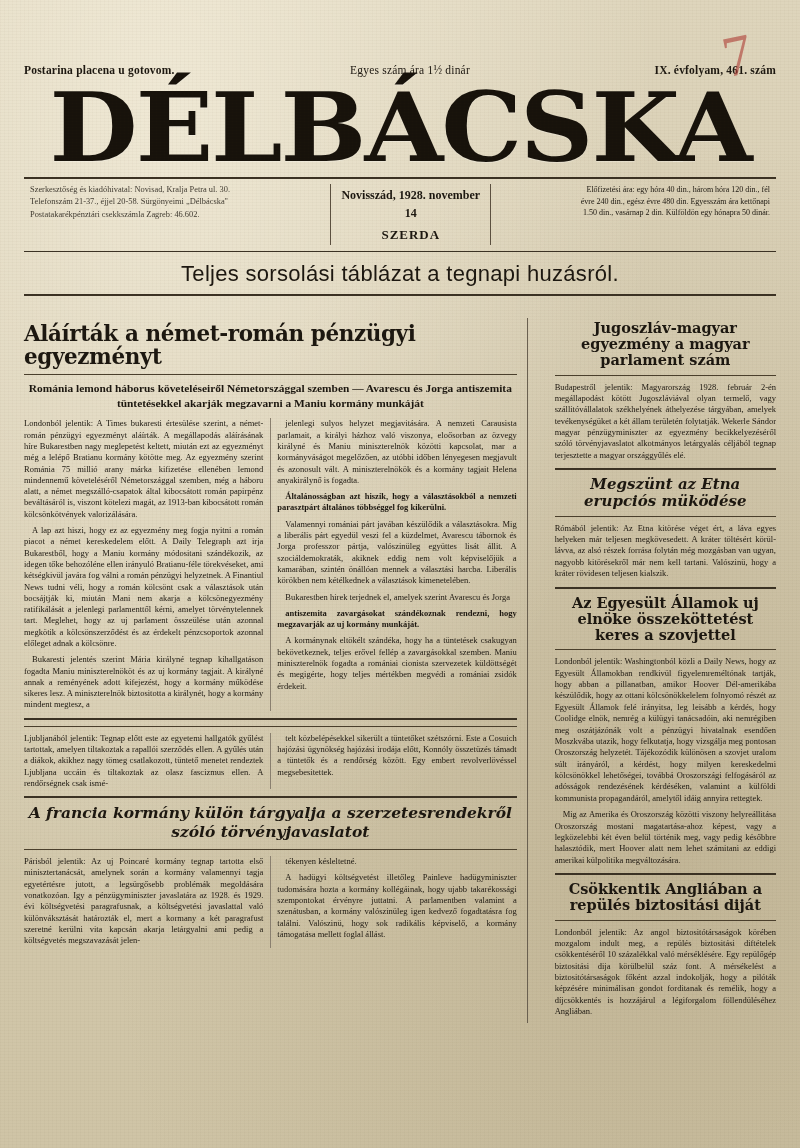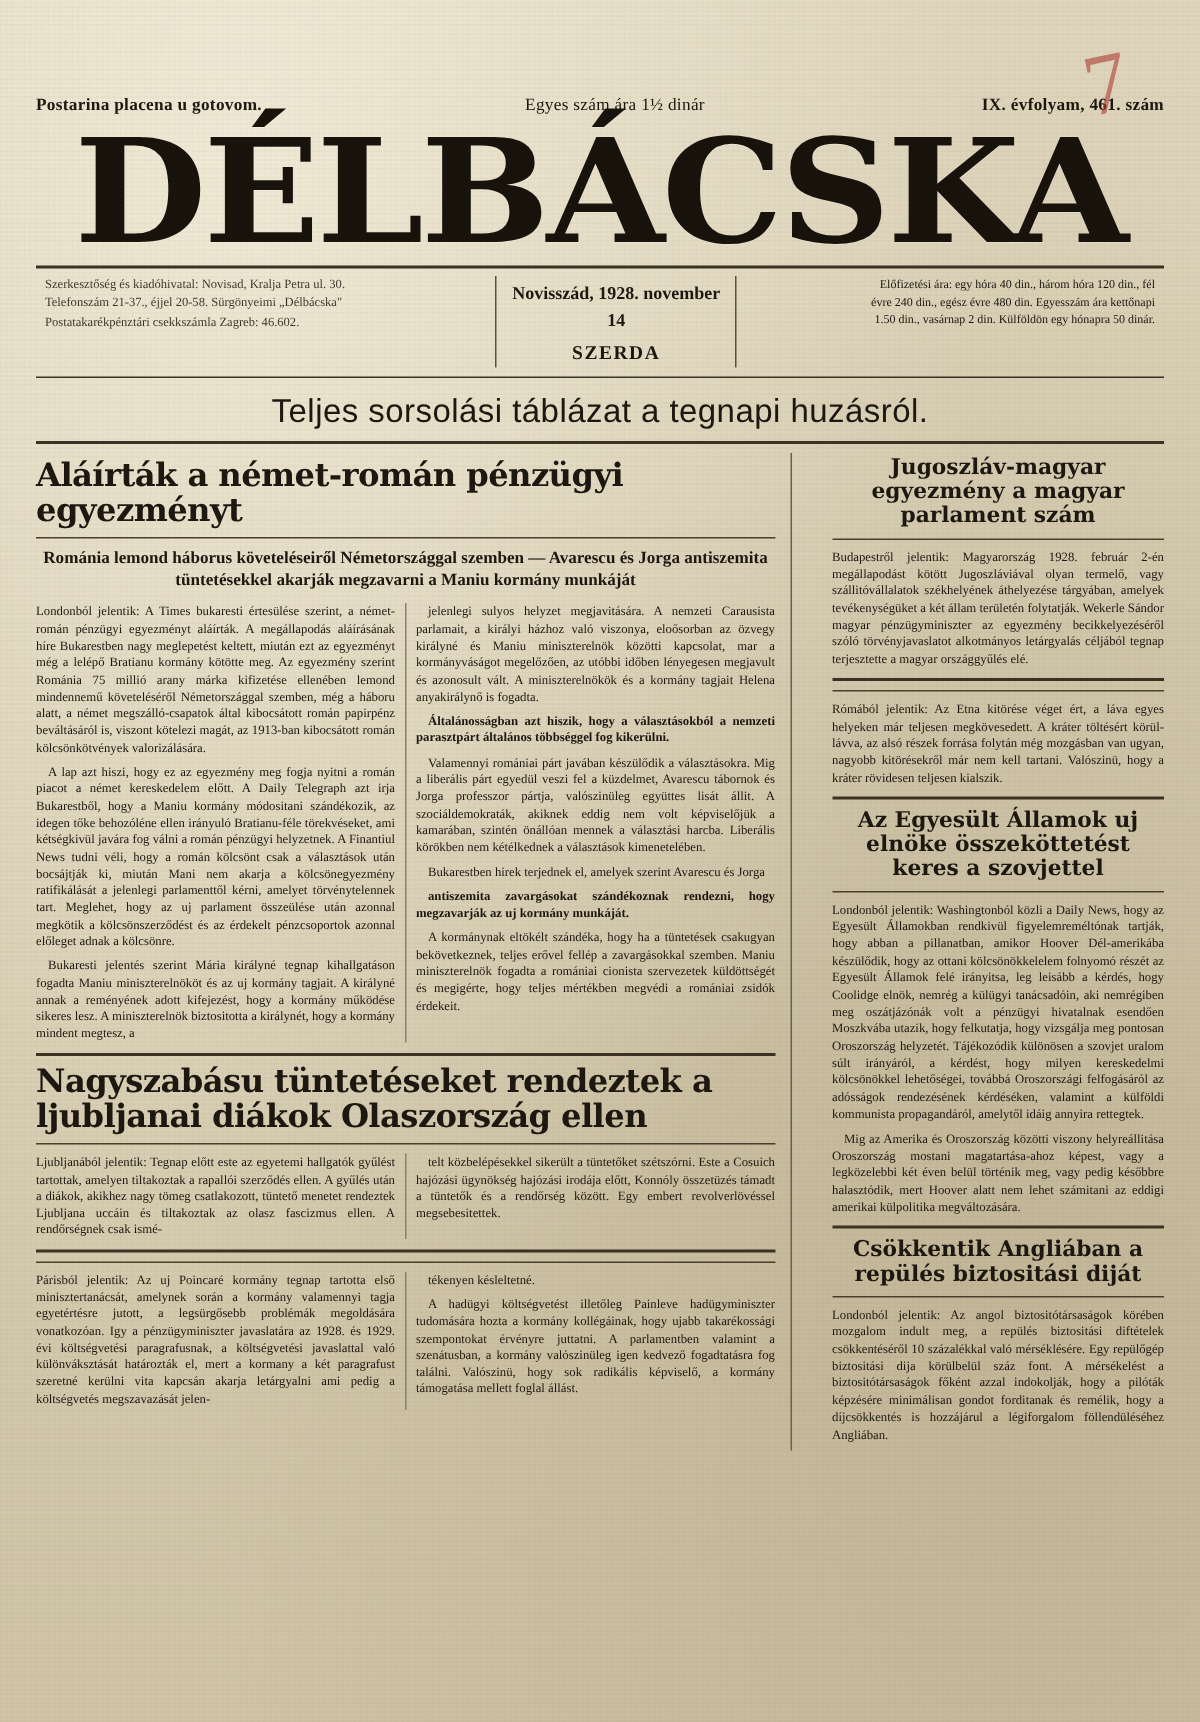--- a/index.html
+++ b/index.html
@@ -74,21 +74,21 @@
   .imprint .center .date{font-size:12px;font-weight:bold;display:block;margin-top:3px;}
   .imprint .center .day{font-size:13px;font-weight:bold;letter-spacing:1px;display:block;margin-top:4px;}
   .imprint .blurred{filter:blur(.35px);opacity:.85;}
   
   .banner{
     text-align:center;font-size:22px;letter-spacing:.3px;
     padding:9px 0 7px;font-family:Liberation Sans, sans-serif;
     border-bottom:2px solid #3b3224;
   }
   
-  .body-wrap{display:flex;gap:16px;margin-top:6px;}
+  .body-wrap{display:flex;gap:16px;margin-top:22px;}
   .colmain{width:512px;padding-right:10px;border-right:1px solid #6a6050;}
   .colside{width:230px;padding-left:11px;}
   h1.lead{
     font-family:"DejaVu Serif",serif;
     font-size:21.5px;font-weight:bold;line-height:1.08;
     margin:4px 0 6px;letter-spacing:-.4px;
   }
   h2.sub{
     font-size:11.4px;font-weight:bold;line-height:1.32;
     text-align:center;margin:0 0 7px;padding:0 4px;
@@ -166,45 +166,46 @@
         <p class="t">jelenlegi sulyos helyzet megjavitására. A nemzeti Carausista parlamait, a királyi házhoz való viszonya, eloősorban az özvegy királyné és Maniu miniszterelnök közötti kapcsolat, mar a kormányváságot megelőzően, az utóbbi időben lényegesen megjavult és azonosult vált. A miniszterelnökök és a kormány tagjait Helena anyakirálynő is fogadta.</p>
         <p class="t bld">Általánosságban azt hiszik, hogy a választásokból a nemzeti parasztpárt általános többséggel fog kikerülni.</p>
         <p class="t">Valamennyi romániai párt javában készülődik a választásokra. Mig a liberális párt egyedül veszi fel a küzdelmet, Avarescu tábornok és Jorga professzor pártja, valószinüleg együttes lisát állit. A szociáldemokraták, akiknek eddig nem volt képviselőjük a kamarában, szintén önállóan mennek a választási harcba. Liberális körökben nem kétélkednek a választások kimenetelében.</p>
         <p class="t">Bukarestben hirek terjednek el, amelyek szerint Avarescu és Jorga</p>
         <p class="t bld">antiszemita zavargásokat szándékoznak rendezni, hogy megzavarják az uj kormány munkáját.</p>
         <p class="t">A kormánynak eltökélt szándéka, hogy ha a tüntetések csakugyan bekövetkeznek, teljes erővel fellép a zavargásokkal szemben. Maniu miniszterelnök fogadta a romániai cionista szervezetek küldöttségét és megigérte, hogy teljes mértékben megvédi a romániai zsidók érdekeit.</p>
       </div>
 
       <div class="hr-thick"></div>
 
-      <h1 class="lead">Nagyszabásu tüntetéseket rendeztek a ljubljanai diákok Olaszország ellen</h1>
       <div class="hr-thin"></div>
       <div class="two">
         <p class="t first">Ljubljanából jelentik: Tegnap előtt este az egyetemi hallgatók gyűlést tartottak, amelyen tiltakoztak a rapallói szerződés ellen. A gyűlés után a diákok, akikhez nagy tömeg csatlakozott, tüntető menetet rendeztek Ljubljana uccáin és tiltakoztak az olasz fascizmus ellen. A rendőrségnek csak ismé-</p>
         <p class="t">telt közbelépésekkel sikerült a tüntetőket szétszórni. Este a Cosuich hajózási ügynökség hajózási irodája előtt, Konnóly összetüzés támadt a tüntetők és a rendőrség között. Egy embert revolverlövéssel megsebesitettek.</p>
       </div>
 
       <div class="hr-thick"></div>
 
+      <h2 class="centerhead">A francia kormány külön tárgyalja a szerzetesrendekről szóló törvényjavaslatot</h2>
       <div class="hr-thin"></div>
       <div class="two">
         <p class="t first">Párisból jelentik: Az uj Poincaré kormány tegnap tartotta első minisztertanácsát, amelynek során a kormány valamennyi tagja egyetértésre jutott, a legsürgősebb problémák megoldására vonatkozóan. Igy a pénzügyminiszter javaslatára az 1928. és 1929. évi költségvetési paragrafusnak, a költségvetési javaslattal való különváksztását határozták el, mert a kormany a két paragrafust szeretné kerülni vita kapcsán akarja letárgyalni ami pedig a költségvetés megszavazását jelen-</p>
         <p class="t">tékenyen késleltetné.</p>
         <p class="t">A hadügyi költségvetést illetőleg Painleve hadügyminiszter tudomására hozta a kormány kollégáinak, hogy ujabb takarékossági szempontokat érvényre juttatni. A parlamentben valamint a szenátusban, a kormány valószinüleg igen kedvező fogadtatásra fog találni. Valószinü, hogy sok radikális képviselő, a kormány támogatása mellett foglal állást.</p>
       </div>
 
     </div>
 
     <div class="colside side">
 
       <h3>Jugoszláv-magyar egyezmény a magyar parlament szám</h3>
       <div class="hr-thin"></div>
       <p class="first">Budapestről jelentik: Magyarország 1928. február 2-én megállapodást kötött Jugoszláviával olyan termelő, vagy szállitóvállalatok székhelyének áthelyezése tárgyában, amelyek tevékenységüket a két állam területén folytatják. Wekerle Sándor magyar pénzügyminiszter az egyezmény becikkelyezéséről szóló törvényjavaslatot alkotmányos letárgyalás céljából tegnap terjesztette a magyar országgyűlés elé.</p>
 
       <div class="hr-thick"></div>
+      <h3 class="ital">Megszünt az Etna erupciós müködése</h3>
       <div class="hr-thin"></div>
       <p class="first">Rómából jelentik: Az Etna kitörése véget ért, a láva egyes helyeken már teljesen megkövesedett. A kráter töltésért körül-lávva, az alsó részek forrása folytán még mozgásban van ugyan, nagyobb kitörésekről már nem kell tartani. Valószinü, hogy a kráter rövidesen teljesen kialszik.</p>
 
       <div class="hr-thick"></div>
       <h3>Az Egyesült Államok uj elnöke összeköttetést keres a szovjettel</h3>
       <div class="hr-thin"></div>
       <p class="first">Londonból jelentik: Washingtonból közli a Daily News, hogy az Egyesült Államokban rendkivül figyelemreméltónak tartják, hogy abban a pillanatban, amikor Hoover Dél-amerikába készülődik, hogy az ottani kölcsönökkelelem folnyomó részét az Egyesült Államok felé irányitsa, leg leisább a kérdés, hogy Coolidge elnök, nemrég a külügyi tanácsadóin, aki nemrégiben meg oszátjázónák volt a pénzügyi hivatalnak esendően Moszkvába utazik, hogy felkutatja, hogy vizsgálja meg pontosan Oroszország helyzetét. Tájékozódik különösen a szovjet uralom súlt irányáról, a kérdést, hogy milyen kereskedelmi kölcsönökkel lehetőségei, továbbá Oroszországi felfogásáról az adósságok rendezésének kérdéséken, valamint a külföldi kommunista propagandáról, amelytől idáig annyira rettegtek.</p>
       <p>Mig az Amerika és Oroszország közötti viszony helyreállitása Oroszország mostani magatartása-ahoz képest, vagy a legközelebbi két éven belül történik meg, vagy pedig későbbre halasztódik, mert Hoover alatt nem lehet számitani az eddigi amerikai külpolitika megváltozására.</p>
 
       <div class="hr-thick"></div>

